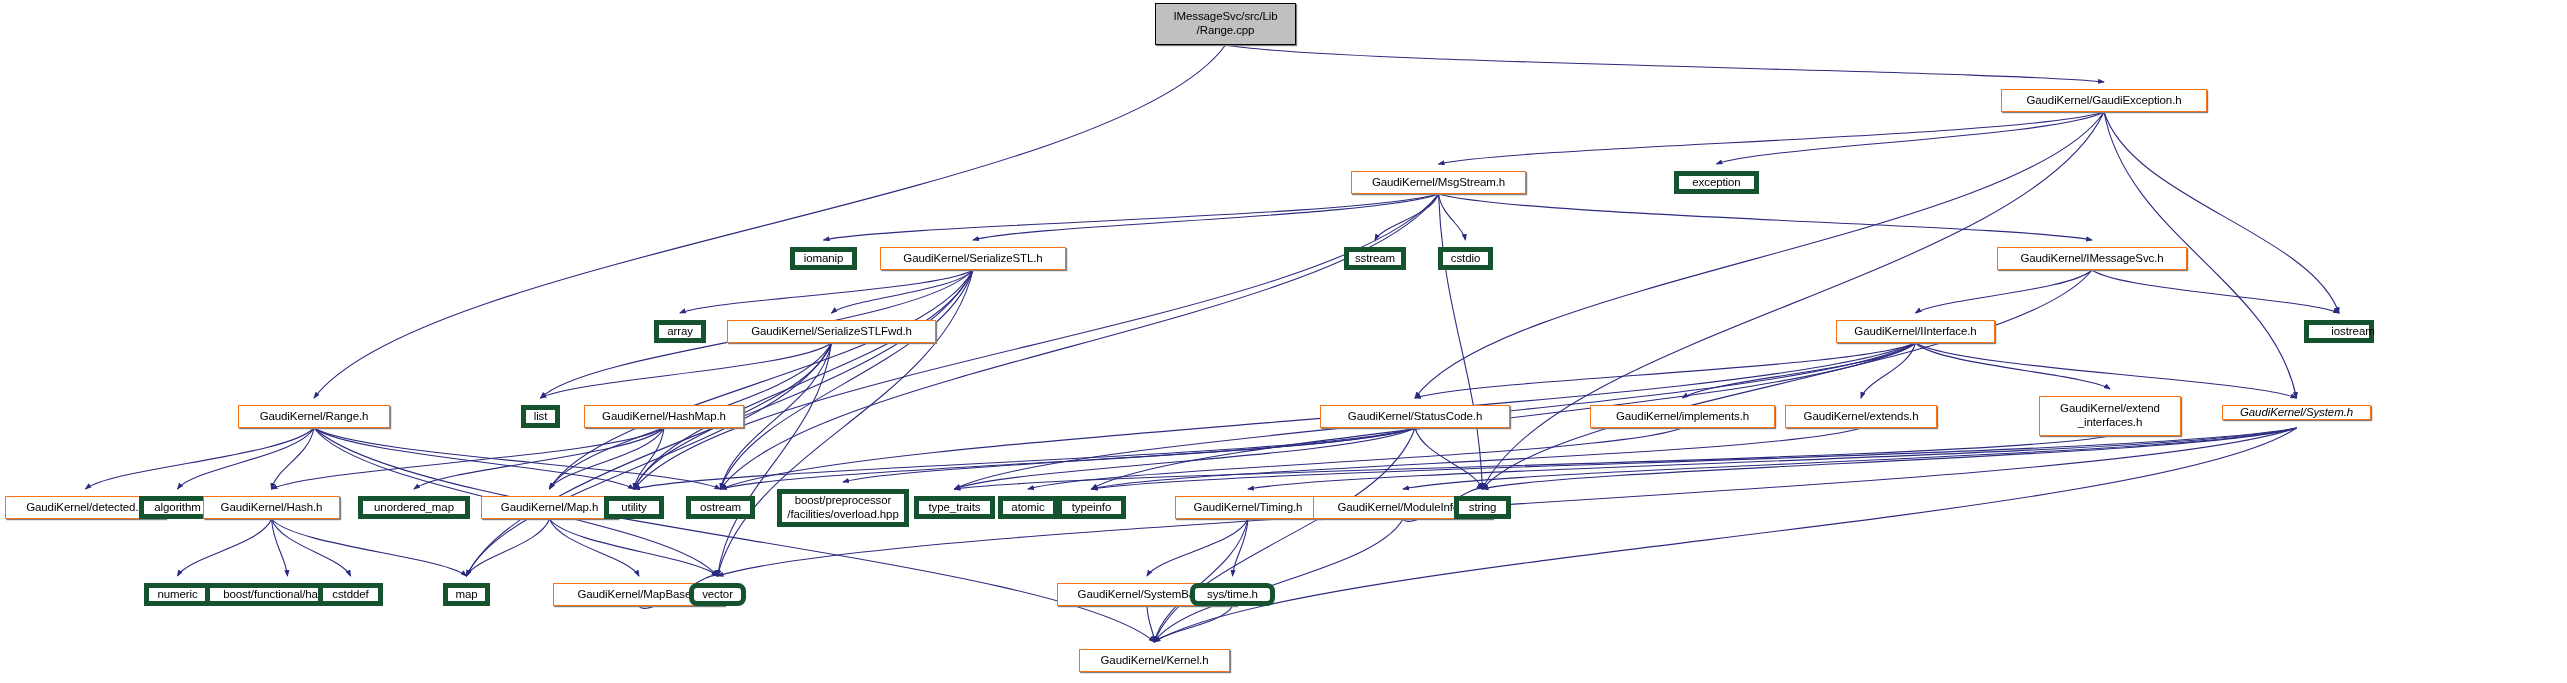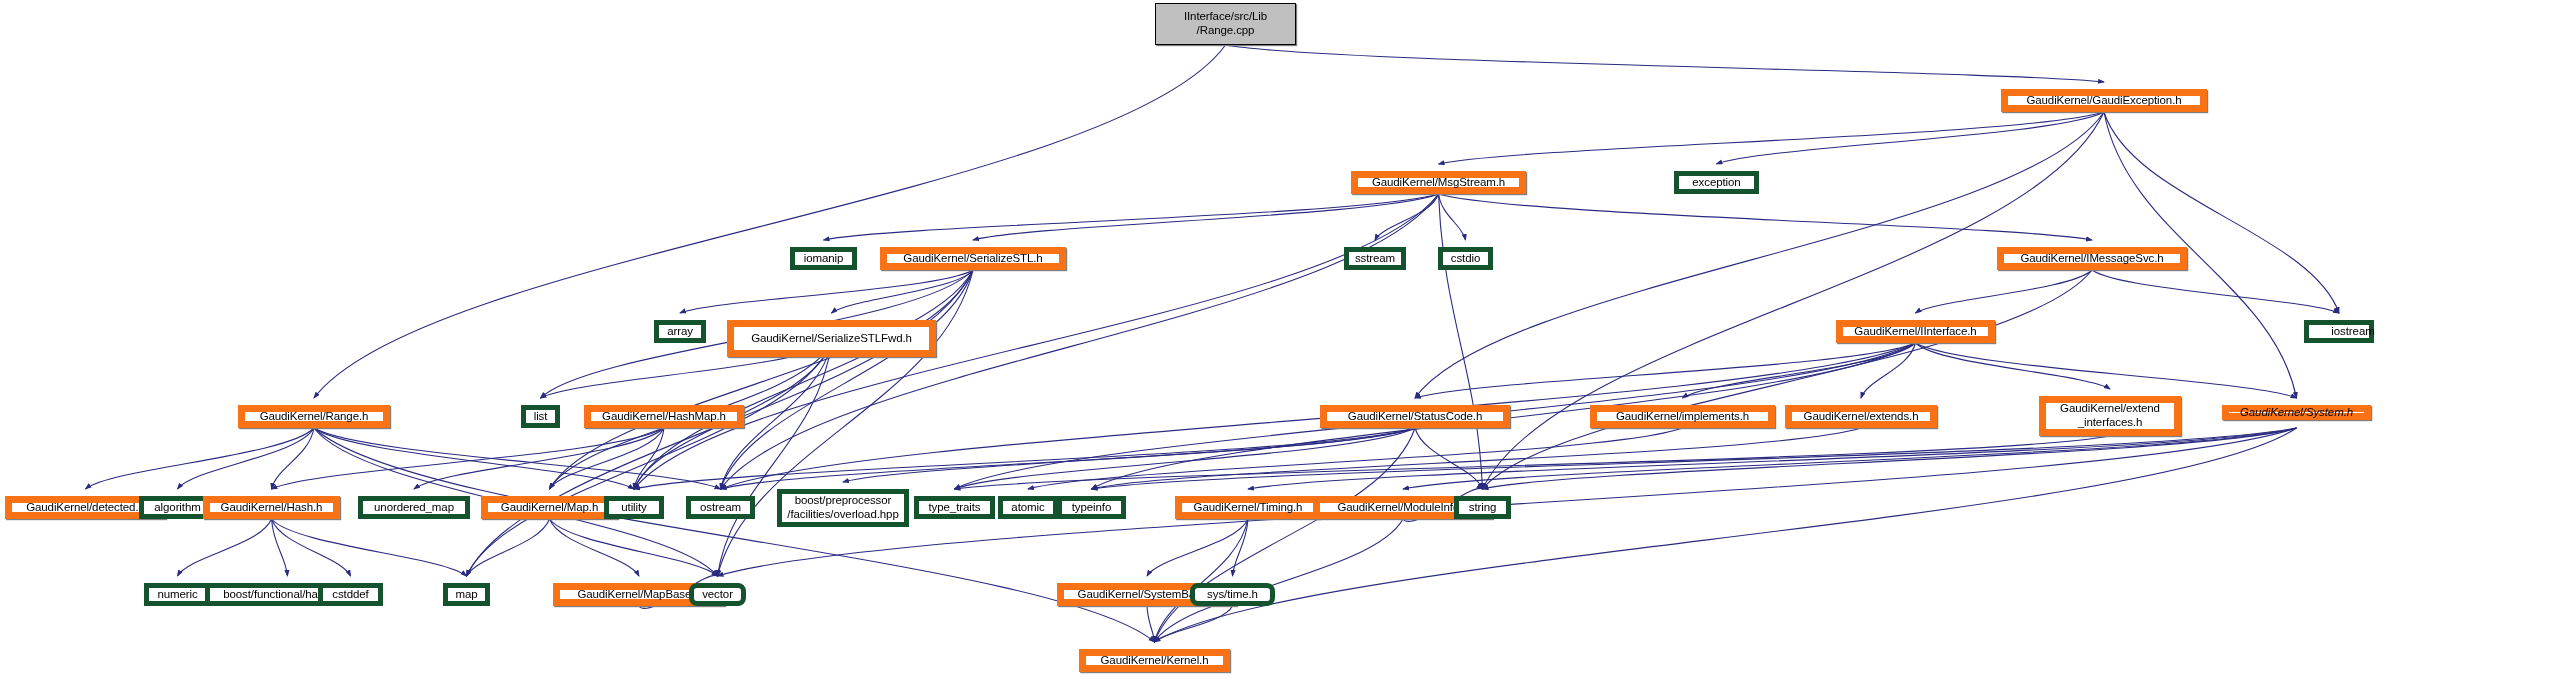--- a/index.html
+++ b/index.html
@@ -25,21 +25,21 @@
     white-space:pre-line;
     z-index:5;
     background:#ffffff;
     border:5px solid #14532d;
     font-size:11.5px;
     letter-spacing:-0.1px;
     padding:0 3px;
   }
   
   .node.proj{
-    border:7px solid #f97316;
+    border:1px solid #f97316;
     box-shadow:1.2px 1.2px 0 0 #808080;
   }
   
   .node.root{
     background:#c0c0c0;
     border:1px solid #000000;
     box-shadow:1.2px 1.2px 0 0 #808080;
   }
   .node.two-line{line-height:1.18;}
 </style>
@@ -129,32 +129,32 @@
       <path d="M2296.5,428 C2151.9,456.56 1236.1,467.44 1091.5,489" fill="none" stroke="#2a2a80" stroke-width="1.1" marker-end="url(#arrowhead)"></path>
       <path d="M2296.5,428 C2159.46,520.8199999999999 1291.54,556.1800000000001 1154.5,642" fill="none" stroke="#2a2a80" stroke-width="1.1" marker-end="url(#arrowhead)"></path>
       <path d="M1248,519 C1235.88,545.88 1159.12,556.12 1147,576" fill="none" stroke="#2a2a80" stroke-width="1.1" marker-end="url(#arrowhead)"></path>
       <path d="M1248,519 C1246.14,545.88 1234.36,556.12 1232.5,576" fill="none" stroke="#2a2a80" stroke-width="1.1" marker-end="url(#arrowhead)"></path>
       <path d="M1248,519 C1236.78,573.6 1165.72,594.4 1154.5,642" fill="none" stroke="#2a2a80" stroke-width="1.1" marker-end="url(#arrowhead)"></path>
       <path d="M1403,519 C1373.18,573.6 1184.32,594.4 1154.5,642" fill="none" stroke="#2a2a80" stroke-width="1.1" marker-end="url(#arrowhead)"></path>
       <path d="M1403,519 C1412.54,533 1472.96,482 1482.5,489" fill="none" stroke="#2a2a80" stroke-width="1.1" marker-end="url(#arrowhead)"></path>
       <path d="M1147,606 C1147.9,624.06 1153.6,630.94 1154.5,642" fill="none" stroke="#2a2a80" stroke-width="1.1" marker-end="url(#arrowhead)"></path>
       <path d="M1232.5,606 C1223.14,624.06 1163.86,630.94 1154.5,642" fill="none" stroke="#2a2a80" stroke-width="1.1" marker-end="url(#arrowhead)"></path>
     </svg>
-<div class="node root two-line" style="left: 1155px; top: 3px; width: 141px; height: 42px;">IInterface/src/Lib
+<div class="node root two-line" style="left: 1155px; top: 3px; width: 141px; height: 42px;">IMessageSvc/src/Lib
 /Range.cpp</div>
     <div class="node proj" style="left: 2001px; top: 89px; width: 206px; height: 23px;">GaudiKernel/GaudiException.h</div>
     <div class="node proj" style="left: 1351px; top: 171px; width: 175px; height: 23px;">GaudiKernel/MsgStream.h</div>
     <div class="node sys" style="left: 1674px; top: 171px; width: 85px; height: 23px;">exception</div>
     <div class="node sys" style="left: 790px; top: 247px; width: 67px; height: 23px;">iomanip</div>
     <div class="node proj" style="left: 880px; top: 247px; width: 186px; height: 23px;">GaudiKernel/SerializeSTL.h</div>
     <div class="node sys" style="left: 1344px; top: 247px; width: 62px; height: 23px;">sstream</div>
     <div class="node sys" style="left: 1438px; top: 247px; width: 55px; height: 23px;">cstdio</div>
     <div class="node proj" style="left: 1997px; top: 247px; width: 190px; height: 23px;">GaudiKernel/IMessageSvc.h</div>
     <div class="node sys" style="left: 654px; top: 320px; width: 52px; height: 23px;">array</div>
-    <div class="node proj" style="left: 727px; top: 320px; width: 209px; height: 37px;">GaudiKernel/SerializeSTLFwd.h</div>
+    <div class="node proj" style="left: 727px; top: 320px; width: 209px; height: 23px;">GaudiKernel/SerializeSTLFwd.h</div>
     <div class="node proj" style="left: 1836px; top: 320px; width: 159px; height: 23px;">GaudiKernel/IInterface.h</div>
     <div class="node sys" style="left: 2304px; top: 320px; width: 70px; height: 23px; padding-left: 31px;">iostream</div>
     <div class="node proj" style="left: 238px; top: 405px; width: 152px; height: 23px;">GaudiKernel/Range.h</div>
     <div class="node sys" style="left: 521px; top: 405px; width: 39px; height: 23px;">list</div>
     <div class="node proj" style="left: 584px; top: 405px; width: 160px; height: 23px;">GaudiKernel/HashMap.h</div>
     <div class="node proj" style="left: 1320px; top: 405px; width: 190px; height: 23px;">GaudiKernel/StatusCode.h</div>
     <div class="node proj" style="left: 1590px; top: 405px; width: 185px; height: 23px;">GaudiKernel/implements.h</div>
     <div class="node proj" style="left: 1785px; top: 405px; width: 152px; height: 23px;">GaudiKernel/extends.h</div>
     <div class="node proj two-line" style="left: 2039px; top: 396px; width: 142px; height: 40px;">GaudiKernel/extend
 _interfaces.h</div>

